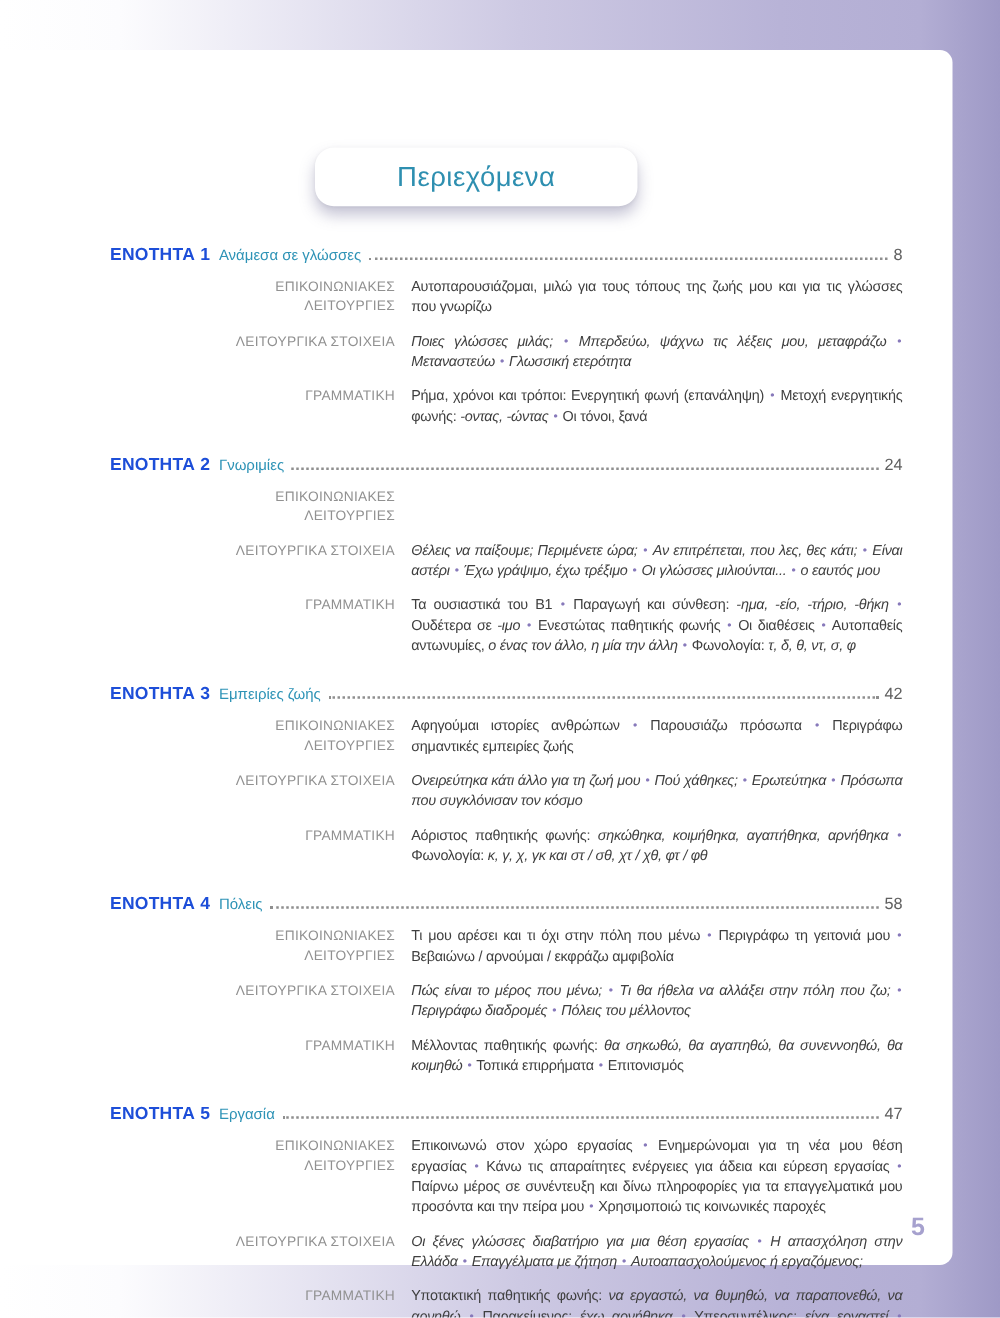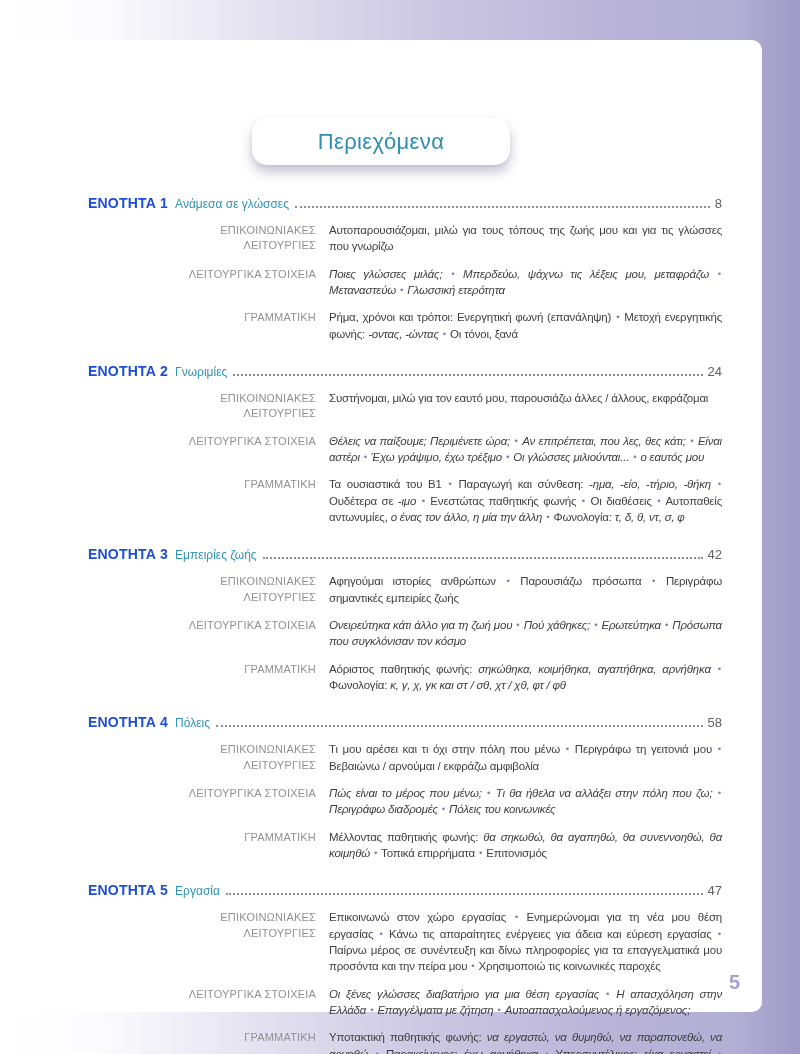--- a/index.html
+++ b/index.html
@@ -77,21 +77,20 @@
 
     <section class="unit">
       <div class="unit-head">
         <span class="unit-label">ΕΝΟΤΗΤΑ 2</span>
         <span class="unit-title">Γνωριμίες</span>
         <span class="leader"></span>
         <span class="page-num">24</span>
       </div>
       <div class="row">
         <div class="row-label">ΕΠΙΚΟΙΝΩΝΙΑΚΕΣ ΛΕΙΤΟΥΡΓΙΕΣ</div>
-        <div class="row-text">Συστήνομαι, μιλώ για τον εαυτό μου, παρουσιάζω άλλες / άλλους, εκφράζομαι</div>
       </div>
       <div class="row">
         <div class="row-label">ΛΕΙΤΟΥΡΓΙΚΑ ΣΤΟΙΧΕΙΑ</div>
         <div class="row-text"><i>Θέλεις να παίξουμε; Περιμένετε ώρα;</i> <span class="blt">•</span> <i>Αν επιτρέπεται, που λες, θες κάτι;</i> <span class="blt">•</span> <i>Είναι αστέρι</i> <span class="blt">•</span> <i>Έχω γράψιμο, έχω τρέξιμο</i> <span class="blt">•</span> <i>Οι γλώσσες μιλιούνται...</i> <span class="blt">•</span> <i>ο εαυτός μου</i></div>
       </div>
       <div class="row">
         <div class="row-label">ΓΡΑΜΜΑΤΙΚΗ</div>
         <div class="row-text">Τα ουσιαστικά του Β1 <span class="blt">•</span> Παραγωγή και σύνθεση: <i>-ημα, -είο, -τήριο, -θήκη</i> <span class="blt">•</span> Ουδέτερα σε <i>-ιμο</i> <span class="blt">•</span> Ενεστώτας παθητικής φωνής <span class="blt">•</span> Οι διαθέσεις <span class="blt">•</span> Αυτοπαθείς αντωνυμίες, <i>ο ένας τον άλλο, η μία την άλλη</i> <span class="blt">•</span> Φωνολογία: <i>τ, δ, θ, ντ, σ, φ</i></div>
       </div>
     </section>
@@ -123,21 +122,21 @@
         <span class="unit-title">Πόλεις</span>
         <span class="leader"></span>
         <span class="page-num">58</span>
       </div>
       <div class="row">
         <div class="row-label">ΕΠΙΚΟΙΝΩΝΙΑΚΕΣ ΛΕΙΤΟΥΡΓΙΕΣ</div>
         <div class="row-text">Τι μου αρέσει και τι όχι στην πόλη που μένω <span class="blt">•</span> Περιγράφω τη γειτονιά μου <span class="blt">•</span> Βεβαιώνω / αρνούμαι / εκφράζω αμφιβολία</div>
       </div>
       <div class="row">
         <div class="row-label">ΛΕΙΤΟΥΡΓΙΚΑ ΣΤΟΙΧΕΙΑ</div>
-        <div class="row-text"><i>Πώς είναι το μέρος που μένω;</i> <span class="blt">•</span> <i>Τι θα ήθελα να αλλάξει στην πόλη που ζω;</i> <span class="blt">•</span> <i>Περιγράφω διαδρομές</i> <span class="blt">•</span> <i>Πόλεις του κοινωνικές</i></div>
+        <div class="row-text"><i>Πώς είναι το μέρος που μένω;</i> <span class="blt">•</span> <i>Τι θα ήθελα να αλλάξει στην πόλη που ζω;</i> <span class="blt">•</span> <i>Περιγράφω διαδρομές</i> <span class="blt">•</span> <i>Πόλεις του μέλλοντος</i></div>
       </div>
       <div class="row">
         <div class="row-label">ΓΡΑΜΜΑΤΙΚΗ</div>
         <div class="row-text">Μέλλοντας παθητικής φωνής: <i>θα σηκωθώ, θα αγαπηθώ, θα συνεννοηθώ, θα κοιμηθώ</i> <span class="blt">•</span> Τοπικά επιρρήματα <span class="blt">•</span> Επιτονισμός</div>
       </div>
     </section>
 
     <section class="unit">
       <div class="unit-head">
         <span class="unit-label">ΕΝΟΤΗΤΑ 5</span>

